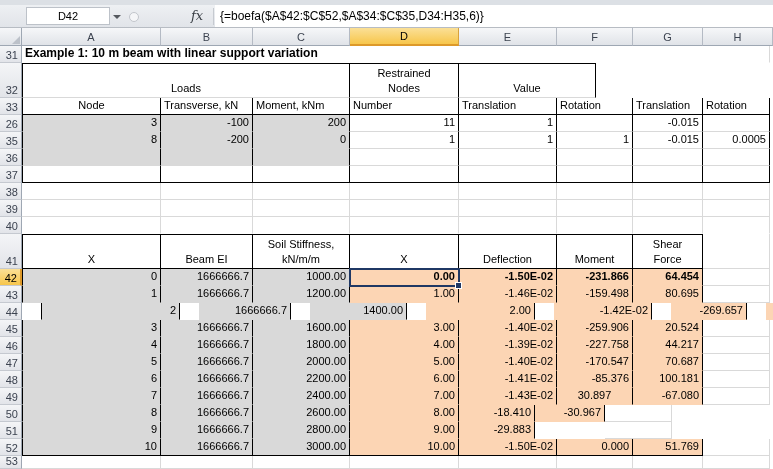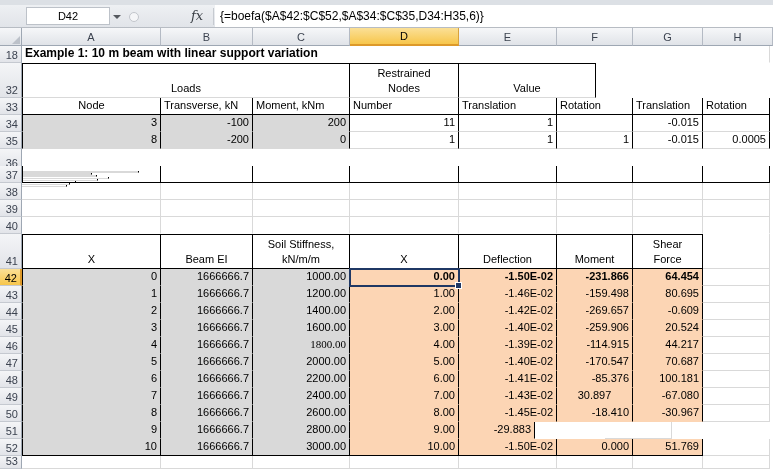--- a/index.html
+++ b/index.html
@@ -89,21 +89,21 @@
         <div class="colhdr" style="width: 139px; flex: 0 0 auto;">A</div>
         <div class="colhdr" style="width: 92px; flex: 0 0 auto;">B</div>
         <div class="colhdr" style="width: 97px; flex: 0 0 auto;">C</div>
         <div class="colhdr sel" style="width: 109px; flex: 0 0 auto;">D</div>
         <div class="colhdr" style="width: 98px; flex: 0 0 auto;">E</div>
         <div class="colhdr" style="width: 76px; flex: 0 0 auto;">F</div>
         <div class="colhdr" style="width: 70px; flex: 0 0 auto;">G</div>
         <div class="colhdr" style="width: 70px; flex: 0 0 auto;">H</div>
       </div>
       <div class="row" style="height: 17px;">
-        <div class="rowhdr">18</div>
+        <div class="rowhdr">31</div>
         <div class="c title nb" style="width: 748px; flex: 0 0 auto;">Example 1: 10 m beam with linear support variation</div>
       </div>
       <div class="row" style="height: 35px;">
         <div class="rowhdr">32</div>
         <div class="c bl br bt ctr" style="width: 328px; flex: 0 0 auto;">Loads</div>
         <div class="c br bt ctr pre" style="width: 109px; flex: 0 0 auto;">Restrained
 Nodes</div>
         <div class="c br bt ctr" style="width: 137px; flex: 0 0 auto;">Value</div>
       </div>
       <div class="row" style="height: 17px;">
@@ -111,42 +111,42 @@
         <div class="c bl br bb ctr" style="width: 139px; flex: 0 0 auto;">Node</div>
         <div class="c br bb" style="width: 92px; flex: 0 0 auto;">Transverse, kN</div>
         <div class="c br bb" style="width: 97px; flex: 0 0 auto;">Moment, kNm</div>
         <div class="c br bb" style="width: 109px; flex: 0 0 auto;">Number</div>
         <div class="c br bb" style="width: 98px; flex: 0 0 auto;">Translation</div>
         <div class="c br bb" style="width: 76px; flex: 0 0 auto;">Rotation</div>
         <div class="c br bb" style="width: 70px; flex: 0 0 auto;">Translation</div>
         <div class="c br bb" style="width: 67px; flex: 0 0 auto;">Rotation</div>
       </div>
       <div class="row" style="height: 17px;">
-        <div class="rowhdr">34</div>
+        <div class="rowhdr">26</div>
         <div class="c bl br gray num" style="width: 139px; flex: 0 0 auto;">3</div>
         <div class="c br gray num" style="width: 92px; flex: 0 0 auto;">-100</div>
         <div class="c br gray num" style="width: 97px; flex: 0 0 auto;">200</div>
         <div class="c br num" style="width: 109px; flex: 0 0 auto;">11</div>
         <div class="c br num" style="width: 98px; flex: 0 0 auto;">1</div>
         <div class="c br num" style="width: 76px; flex: 0 0 auto;"></div>
         <div class="c br num" style="width: 70px; flex: 0 0 auto;">-0.015</div>
         <div class="c br num" style="width: 67px; flex: 0 0 auto;"></div>
       </div>
       <div class="row" style="height: 17px;">
         <div class="rowhdr">35</div>
         <div class="c bl br gray num" style="width: 139px; flex: 0 0 auto;">8</div>
         <div class="c br gray num" style="width: 92px; flex: 0 0 auto;">-200</div>
         <div class="c br gray num" style="width: 97px; flex: 0 0 auto;">0</div>
         <div class="c br num" style="width: 109px; flex: 0 0 auto;">1</div>
         <div class="c br num" style="width: 98px; flex: 0 0 auto;">1</div>
         <div class="c br num" style="width: 76px; flex: 0 0 auto;">1</div>
         <div class="c br num" style="width: 70px; flex: 0 0 auto;">-0.015</div>
         <div class="c br num" style="width: 67px; flex: 0 0 auto;">0.0005</div>
       </div>
-      <div class="row" style="height: 17px; flex-direction: column;">
+      <div class="row" style="height: 17px;">
         <div class="rowhdr">36</div>
         <div class="c bl br gray" style="width: 139px; flex: 0 0 auto;"></div>
         <div class="c br gray" style="width: 92px; flex: 0 0 auto;"></div>
         <div class="c br gray" style="width: 97px; flex: 0 0 auto;"></div>
         <div class="c br" style="width: 109px; flex: 0 0 auto;"></div>
         <div class="c br" style="width: 98px; flex: 0 0 auto;"></div>
         <div class="c br" style="width: 76px; flex: 0 0 auto;"></div>
         <div class="c br" style="width: 70px; flex: 0 0 auto;"></div>
         <div class="c br" style="width: 67px; flex: 0 0 auto;"></div>
       </div>
@@ -222,21 +222,21 @@
         <div class="rowhdr">43</div>
         <div class="c bl br gray num" style="width: 139px; flex: 0 0 auto;">1</div>
         <div class="c br gray num" style="width: 92px; flex: 0 0 auto;">1666666.7</div>
         <div class="c br gray num" style="width: 97px; flex: 0 0 auto;">1200.00</div>
         <div class="c br peach num nb" style="width: 109px; flex: 0 0 auto;">1.00</div>
         <div class="c br peach num nb" style="width: 98px; flex: 0 0 auto;">-1.46E-02</div>
         <div class="c br peach num nb" style="width: 76px; flex: 0 0 auto;">-159.498</div>
         <div class="c br peach num nb" style="width: 70px; flex: 0 0 auto;">80.695</div>
         <div class="c" style="width: 67px; flex: 0 0 auto;"></div>
       </div>
-      <div class="row" style="height: 17px;">
+      <div class="row" style="height: 17px; gap: 19px;">
         <div class="rowhdr">44</div>
         <div class="c bl br gray num" style="width: 139px; flex: 0 0 auto;">2</div>
         <div class="c br gray num" style="width: 92px; flex: 0 0 auto;">1666666.7</div>
         <div class="c br gray num" style="width: 97px; flex: 0 0 auto;">1400.00</div>
         <div class="c br peach num nb" style="width: 109px; flex: 0 0 auto;">2.00</div>
         <div class="c br peach num nb" style="width: 98px; flex: 0 0 auto;">-1.42E-02</div>
         <div class="c br peach num nb" style="width: 76px; flex: 0 0 auto;">-269.657</div>
         <div class="c br peach num nb" style="width: 70px; flex: 0 0 auto;">-0.609</div>
         <div class="c" style="width: 67px; flex: 0 0 auto;"></div>
       </div>
@@ -248,24 +248,24 @@
         <div class="c br peach num nb" style="width: 109px; flex: 0 0 auto;">3.00</div>
         <div class="c br peach num nb" style="width: 98px; flex: 0 0 auto;">-1.40E-02</div>
         <div class="c br peach num nb" style="width: 76px; flex: 0 0 auto;">-259.906</div>
         <div class="c br peach num nb" style="width: 70px; flex: 0 0 auto;">20.524</div>
         <div class="c" style="width: 67px; flex: 0 0 auto;"></div>
       </div>
       <div class="row" style="height: 17px;">
         <div class="rowhdr">46</div>
         <div class="c bl br gray num" style="width: 139px; flex: 0 0 auto;">4</div>
         <div class="c br gray num" style="width: 92px; flex: 0 0 auto;">1666666.7</div>
-        <div class="c br gray num" style="width: 97px; flex: 0 0 auto; font-family: Liberation Serif, serif;">1800.00</div>
+        <div class="c br gray num" style="width: 97px; flex: 0 0 auto;">1800.00</div>
         <div class="c br peach num nb" style="width: 109px; flex: 0 0 auto;">4.00</div>
         <div class="c br peach num nb" style="width: 98px; flex: 0 0 auto;">-1.39E-02</div>
-        <div class="c br peach num nb" style="width: 76px; flex: 0 0 auto;">-114.915</div>
+        <div class="c br peach num nb" style="width: 76px; flex: 0 0 auto;">-227.758</div>
         <div class="c br peach num nb" style="width: 70px; flex: 0 0 auto;">44.217</div>
         <div class="c" style="width: 67px; flex: 0 0 auto;"></div>
       </div>
       <div class="row" style="height: 17px;">
         <div class="rowhdr">47</div>
         <div class="c bl br gray num" style="width: 139px; flex: 0 0 auto;">5</div>
         <div class="c br gray num" style="width: 92px; flex: 0 0 auto;">1666666.7</div>
         <div class="c br gray num" style="width: 97px; flex: 0 0 auto;">2000.00</div>
         <div class="c br peach num nb" style="width: 109px; flex: 0 0 auto;">5.00</div>
         <div class="c br peach num nb" style="width: 98px; flex: 0 0 auto;">-1.40E-02</div>
@@ -294,21 +294,20 @@
         <div class="c br peach num nb" style="width: 76px; flex: 0 0 auto; text-align: center;">30.897</div>
         <div class="c br peach num nb" style="width: 70px; flex: 0 0 auto;">-67.080</div>
         <div class="c" style="width: 67px; flex: 0 0 auto;"></div>
       </div>
       <div class="row" style="height: 17px;">
         <div class="rowhdr">50</div>
         <div class="c bl br gray num" style="width: 139px; flex: 0 0 auto;">8</div>
         <div class="c br gray num" style="width: 92px; flex: 0 0 auto;">1666666.7</div>
         <div class="c br gray num" style="width: 97px; flex: 0 0 auto;">2600.00</div>
         <div class="c br peach num nb" style="width: 109px; flex: 0 0 auto;">8.00</div>
-        <div class="c br peach num nb" style="width: 98px; flex: 0 0 auto;">-1.45E-02</div>
         <div class="c br peach num nb" style="width: 76px; flex: 0 0 auto;">-18.410</div>
         <div class="c br peach num nb" style="width: 70px; flex: 0 0 auto;">-30.967</div>
         <div class="c" style="width: 67px; flex: 0 0 auto;"></div>
       </div>
       <div class="row" style="height: 17px;">
         <div class="rowhdr">51</div>
         <div class="c bl br gray num" style="width: 139px; flex: 0 0 auto;">9</div>
         <div class="c br gray num" style="width: 92px; flex: 0 0 auto;">1666666.7</div>
         <div class="c br gray num" style="width: 97px; flex: 0 0 auto;">2800.00</div>
         <div class="c br peach num nb" style="width: 109px; flex: 0 0 auto;">9.00</div>

